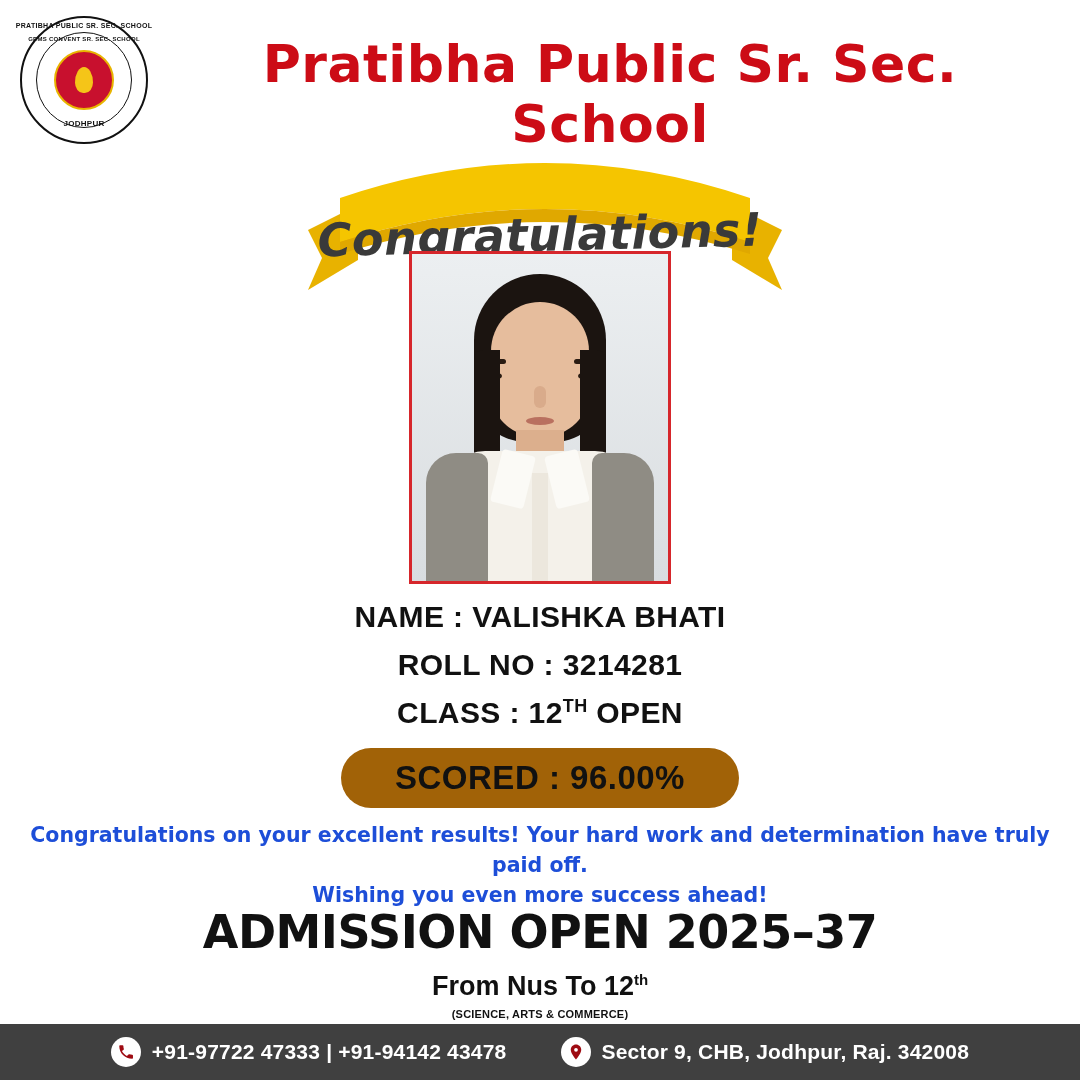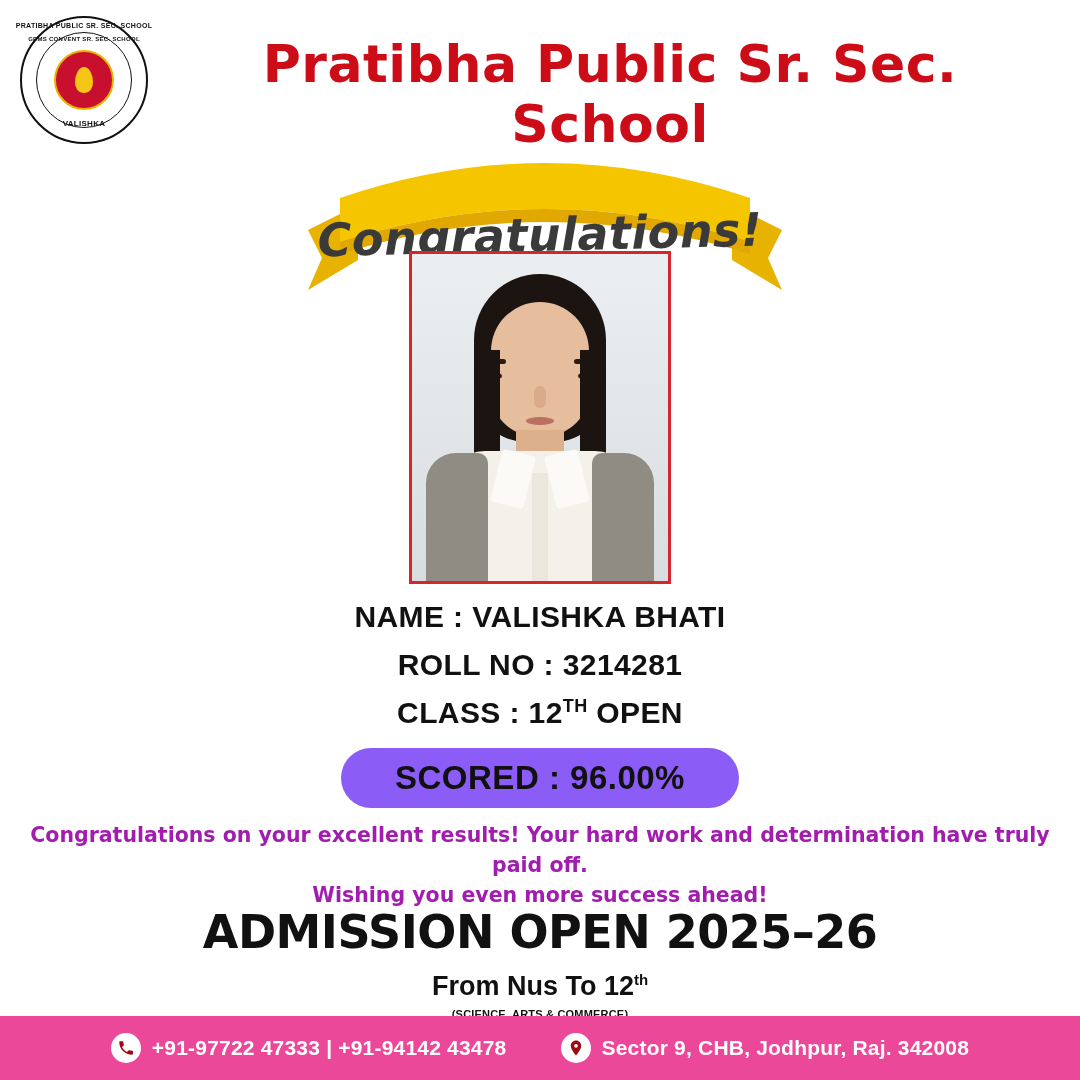--- a/index.html
+++ b/index.html
@@ -167,32 +167,32 @@
   .detail-line {
     font-size: 30px; font-weight: bold; color: #111;
     letter-spacing: .4px; margin-bottom: 14px;
     font-family: "Liberation Sans", sans-serif;
   }
   .detail-line sup { font-size: 18px; }
 
   .score-pill {
     display: inline-block;
     margin-top: 4px;
-    background: #8b5cf6;
+    background: #a16207;
     border-radius: 40px;
     padding: 11px 54px;
     font-size: 33px; font-weight: bold; color: #111;
     letter-spacing: .5px;
   }
 
   
   .message {
     position: absolute; left: 0; top: 820px; width: 1080px;
     text-align: center;
-    font-size: 20.5px; font-weight: bold; color: #a21caf;
+    font-size: 20.5px; font-weight: bold; color: #1d4ed8;
     line-height: 30px;
     padding: 0 20px;
     font-family: "DejaVu Sans", sans-serif;
   }
 
   
   .admission {
     position: absolute; left: 0; top: 905px; width: 1080px; text-align: center;
   }
   .admission-title {
@@ -206,22 +206,22 @@
   }
   .admission-sub sup { font-size: 15px; }
   .admission-streams {
     margin-top: 6px;
     font-size: 11px; font-weight: bold; color: #111;
     letter-spacing: .2px;
   }
 
   
   .footer {
-    position: absolute; left: 0; bottom: 0; width: 1080px; height: 64px;
-    background: #ec4899;
+    position: absolute; left: 0; bottom: 0; width: 1080px; height: 56px;
+    background: #404040;
     display: flex; align-items: center; justify-content: center;
     gap: 14px;
   }
   .footer-item { display: flex; align-items: center; gap: 11px; }
   .circ-icon {
     width: 30px; height: 30px; border-radius: 50%;
     background: #ffffff;
     display: flex; align-items: center; justify-content: center;
     flex: 0 0 auto;
   }
@@ -239,21 +239,21 @@
 
   <div class="header">
     <div class="logo">
       <div class="logo-ring"></div>
       <div class="logo-ring2"></div>
       <div class="logo-text-top">PRATIBHA PUBLIC SR. SEC. SCHOOL</div>
       <div class="logo-text-mid">GEMS CONVENT SR. SEC. SCHOOL</div>
       <div class="logo-core">
         <div class="logo-flame"></div>
       </div>
-      <div class="logo-text-bottom">VALISHKA</div>
+      <div class="logo-text-bottom">JODHPUR</div>
     </div>
     <div class="school-name">Pratibha Public Sr. Sec. School</div>
   </div>
 
   <div class="ribbon-wrap">
     <svg class="ribbon-svg" width="490" height="160" viewBox="0 0 490 160">
       <path d="M8 80 L58 55 L58 110 L8 140 L22 108 Z" fill="#e8b200"></path>
       <path d="M482 80 L432 55 L432 110 L482 140 L468 108 Z" fill="#e8b200"></path>
       <path d="M40 48 Q245 -22 450 48 L450 92 Q245 26 40 92 Z" fill="#f5c500"></path>
       <path d="M40 92 Q245 26 450 92 L450 104 Q245 40 40 104 Z" fill="#e0a800"></path>
@@ -290,21 +290,21 @@
     </div>
     <div class="score-pill">SCORED : 96.00%</div>
   </div>
 
   <div class="message">
     <div>Congratulations on your excellent results! Your hard work and determination have truly paid off.</div>
     <div>Wishing you even more success ahead!</div>
   </div>
 
   <div class="admission">
-    <div class="admission-title">ADMISSION OPEN 2025–26</div>
+    <div class="admission-title">ADMISSION OPEN 2025–37</div>
     <div class="admission-sub">
       <span>From Nus To 12</span><sup>th</sup>
     </div>
     <div class="admission-streams">(SCIENCE, ARTS &amp; COMMERCE)</div>
   </div>
 
   <div class="footer">
     <div class="footer-item">
       <span class="circ-icon">
         <svg width="18" height="18" viewBox="0 0 24 24">

